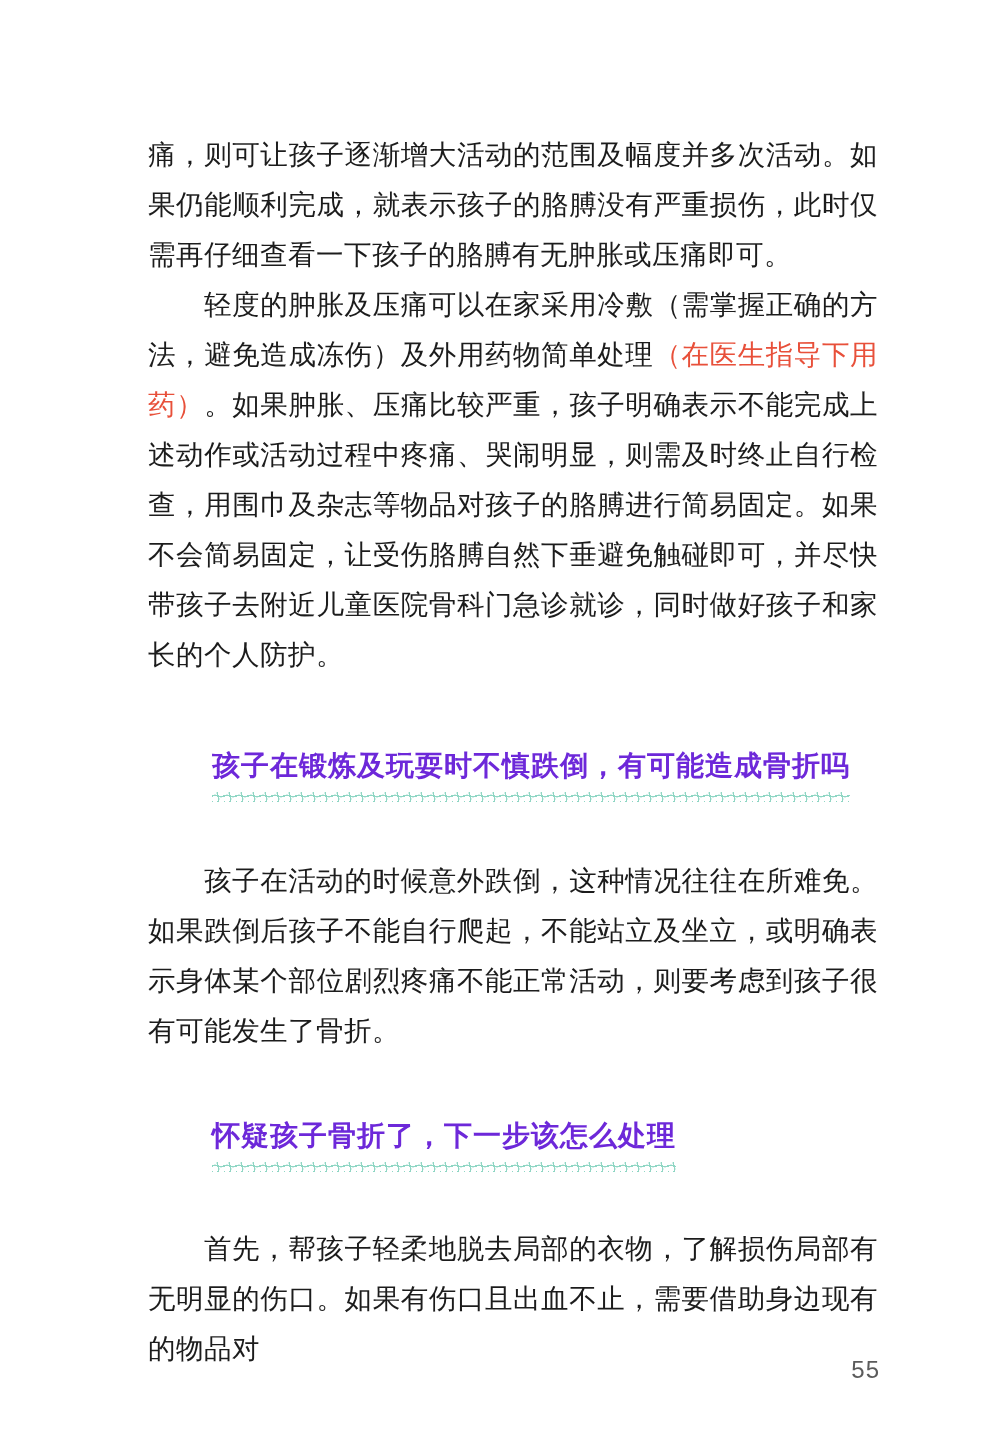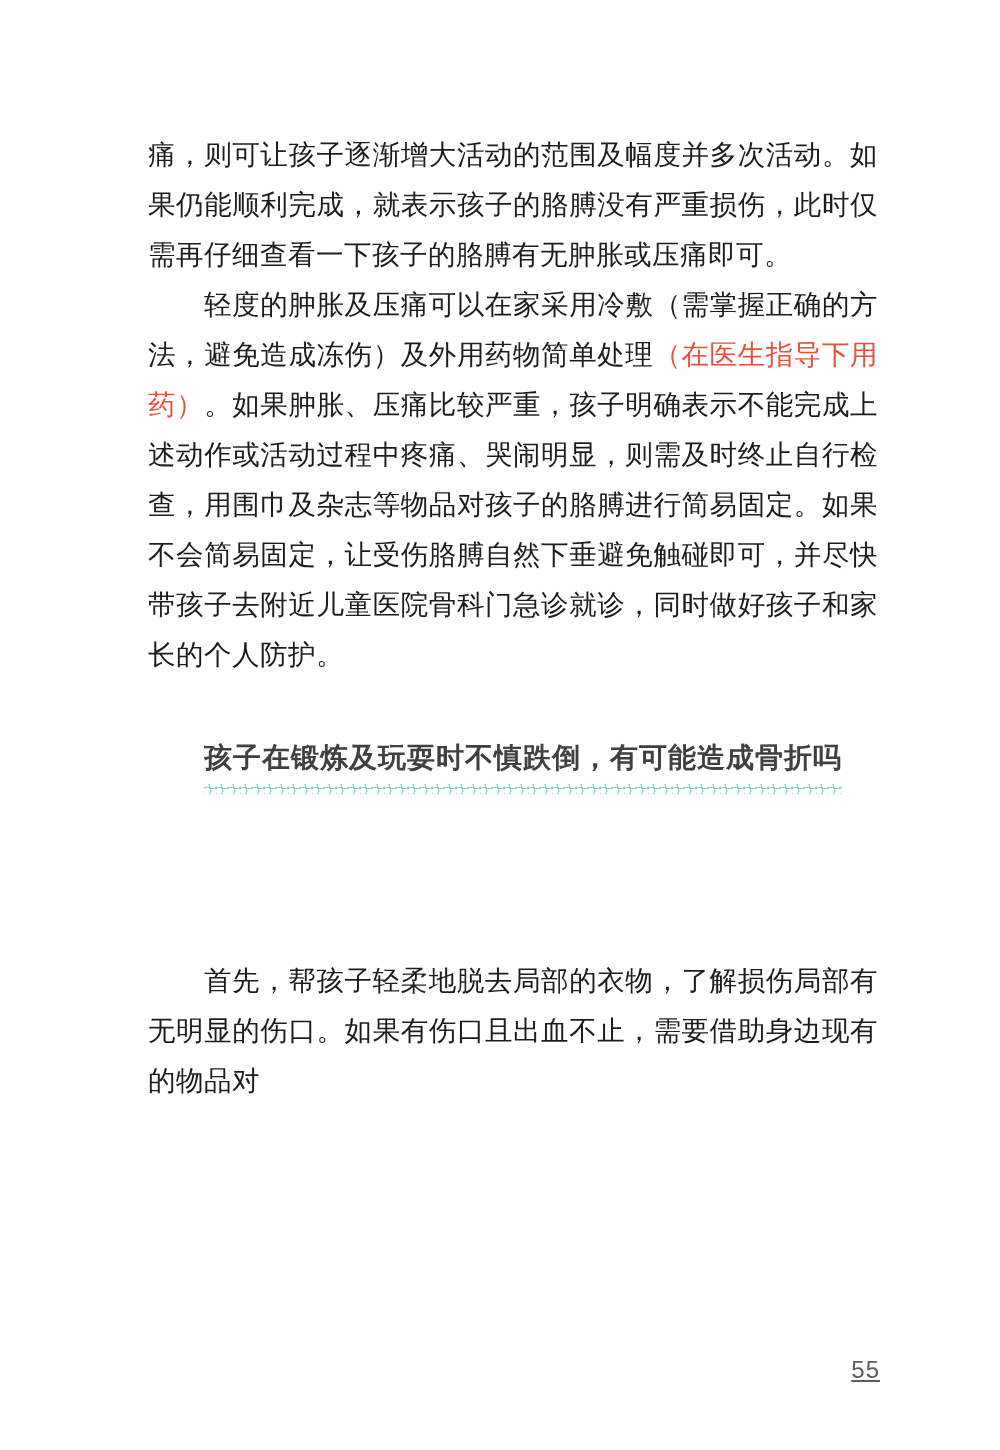--- a/index.html
+++ b/index.html
@@ -36,24 +36,24 @@
     color: #1c1c1c;
   }
   p.indent {
     text-indent: 56px;
     font-family: Liberation Serif, serif;
   }
   .note-red {
     color: #e8503a;
   }
   .section-heading {
-    margin: 0;
+    margin: 8px;
     font-size: 28px;
     font-weight: bold;
-    color: #404040;
+    color: #6d28d9;
     letter-spacing: 1px;
     line-height: 40px;
     display: inline-block;
     position: relative;
     font-family: "Liberation Sans", "DejaVu Sans", sans-serif;
   }
   .heading-wrap {
     padding-left: 56px;
   }
   .wavy {
@@ -72,21 +72,20 @@
   .gap-3 { height: 52px; }
   .gap-4 { height: 44px; }
   .page-number {
     position: absolute;
     right: 120px;
     bottom: 66px;
     font-size: 24px;
     color: #5b5b5b;
     font-family: "Liberation Sans", "DejaVu Sans", sans-serif;
     letter-spacing: 1px;
-    text-decoration: underline;
   }
 </style>
 </head>
 <body>
 
 <div class="page">
   <div class="content">
 
     <p class="para">痛，则可让孩子逐渐增大活动的范围及幅度并多次活动。如果仍能顺利完成，就表示孩子的胳膊没有严重损伤，此时仅需再仔细查看一下孩子的胳膊有无肿胀或压痛即可。</p>
 
@@ -96,25 +95,27 @@
 
     <div class="heading-wrap">
       <h2 class="section-heading">
         <span>孩子在锻炼及玩耍时不慎跌倒，有可能造成骨折吗</span>
         <span class="wavy"></span>
       </h2>
     </div>
 
     <div class="gap-2"></div>
 
+    <p class="para indent">孩子在活动的时候意外跌倒，这种情况往往在所难免。如果跌倒后孩子不能自行爬起，不能站立及坐立，或明确表示身体某个部位剧烈疼痛不能正常活动，则要考虑到孩子很有可能发生了骨折。</p>
 
     <div class="gap-3"></div>
 
     <div class="heading-wrap">
       <h2 class="section-heading">
+        <span>怀疑孩子骨折了，下一步该怎么处理</span>
         <span class="wavy"></span>
       </h2>
     </div>
 
     <div class="gap-4"></div>
 
 
     <p class="para indent">首先，帮孩子轻柔地脱去局部的衣物，了解损伤局部有无明显的伤口。如果有伤口且出血不止，需要借助身边现有的物品对</p>
 
   </div>

